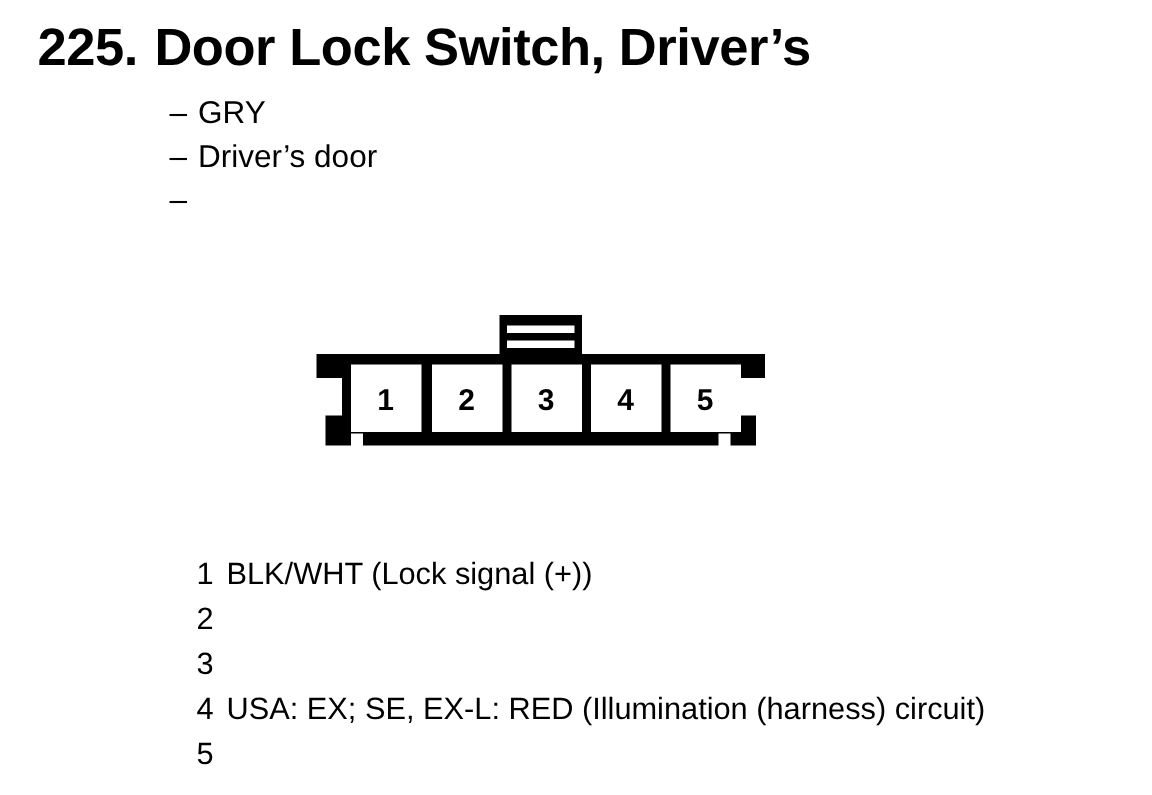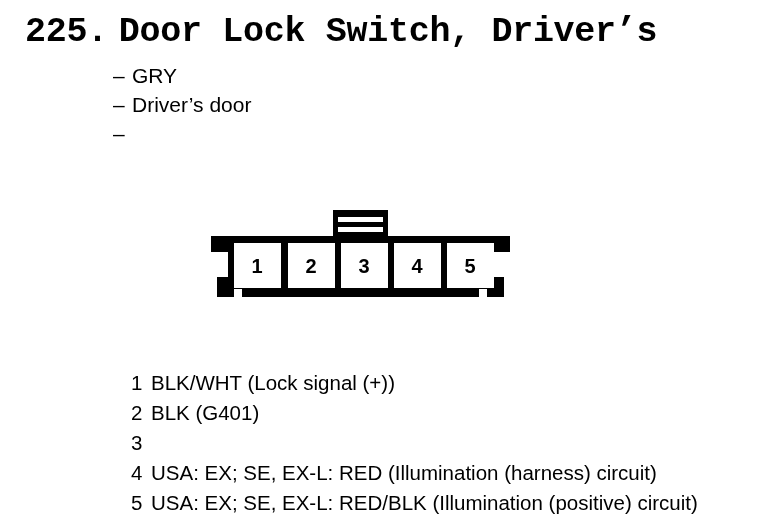--- a/index.html
+++ b/index.html
@@ -21,21 +21,21 @@
   .page {
     position: absolute;
     inset: 0;
   }
 
   
   .title {
     position: absolute;
     left: 25px;
     top: 12px;
-    font-family: Liberation Mono, monospace;
+    font-family: Liberation Sans, sans-serif;
     font-weight: bold;
     font-size: 35px;
     line-height: 40px;
     letter-spacing: -0.3px;
     white-space: nowrap;
   }
   .title .title-num {
     display: inline;
   }
   .title .title-text {
@@ -181,32 +181,30 @@
 
   <div class="pinlist">
 
     <div class="pin-row">
       <span class="pin-index">1</span>
       <span class="pin-desc">BLK/WHT (Lock signal (+))</span>
     </div>
 
     <div class="pin-row">
       <span class="pin-index">2</span>
-      <span class="pin-desc">BLK (G401)</span>
     </div>
 
     <div class="pin-row">
       <span class="pin-index">3</span>
     </div>
 
     <div class="pin-row">
       <span class="pin-index">4</span>
       <span class="pin-desc">USA: EX; SE, EX-L: RED (Illumination (harness) circuit)</span>
     </div>
 
     <div class="pin-row">
       <span class="pin-index">5</span>
-      <span class="pin-desc">USA: EX; SE, EX-L: RED/BLK (Illumination (positive) circuit)</span>
     </div>
 
   </div>
 
 </div>
 
 </body></html>

